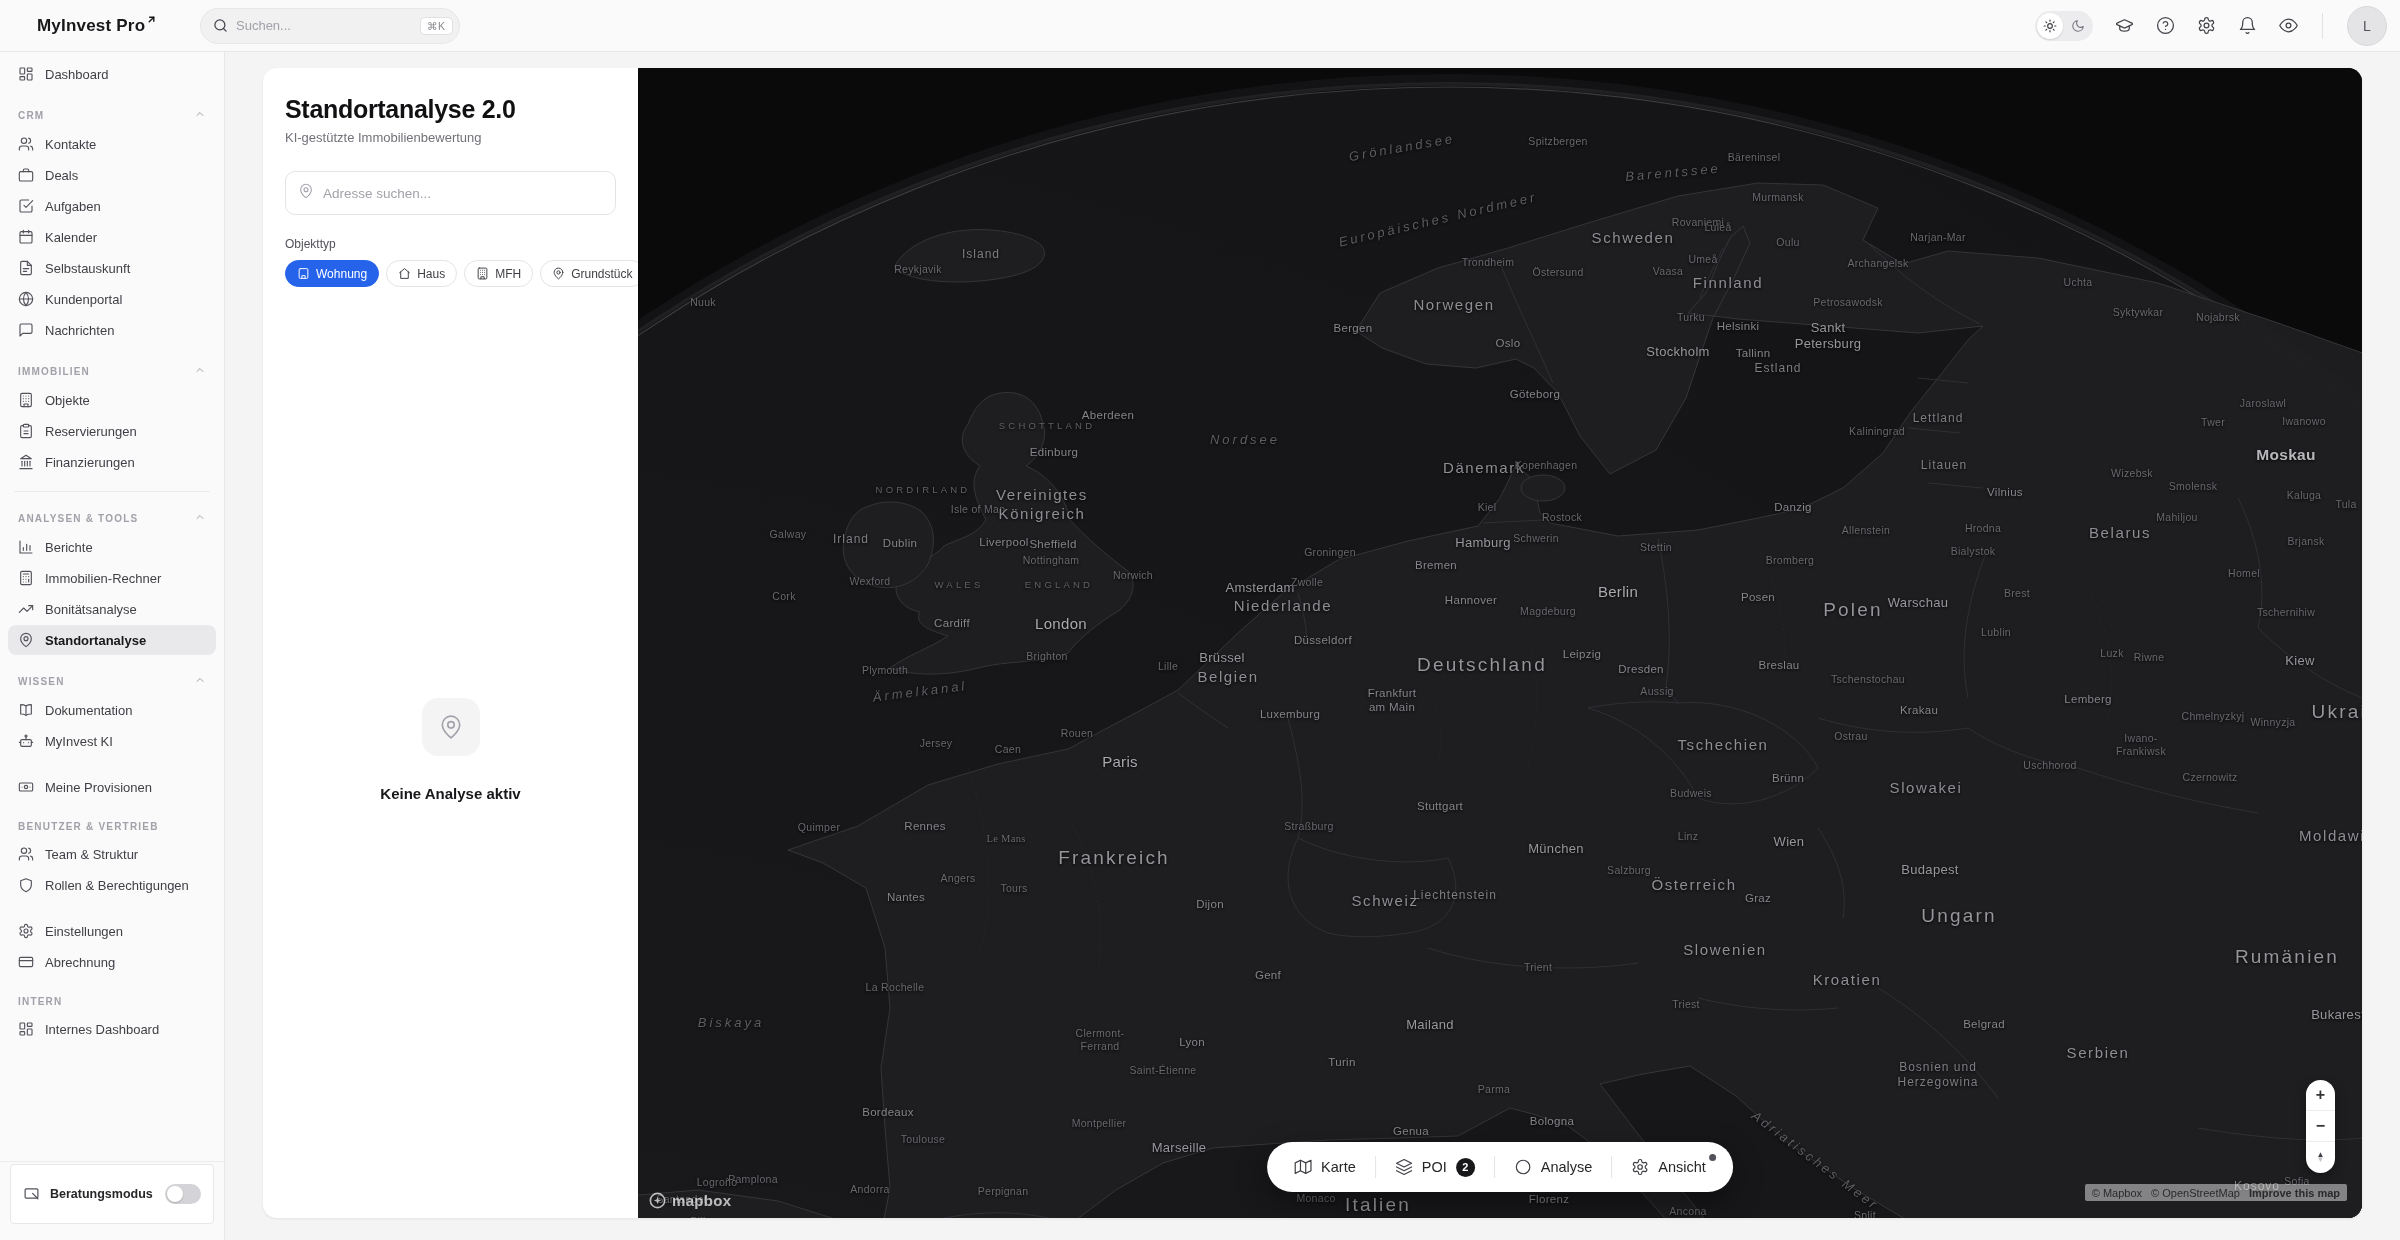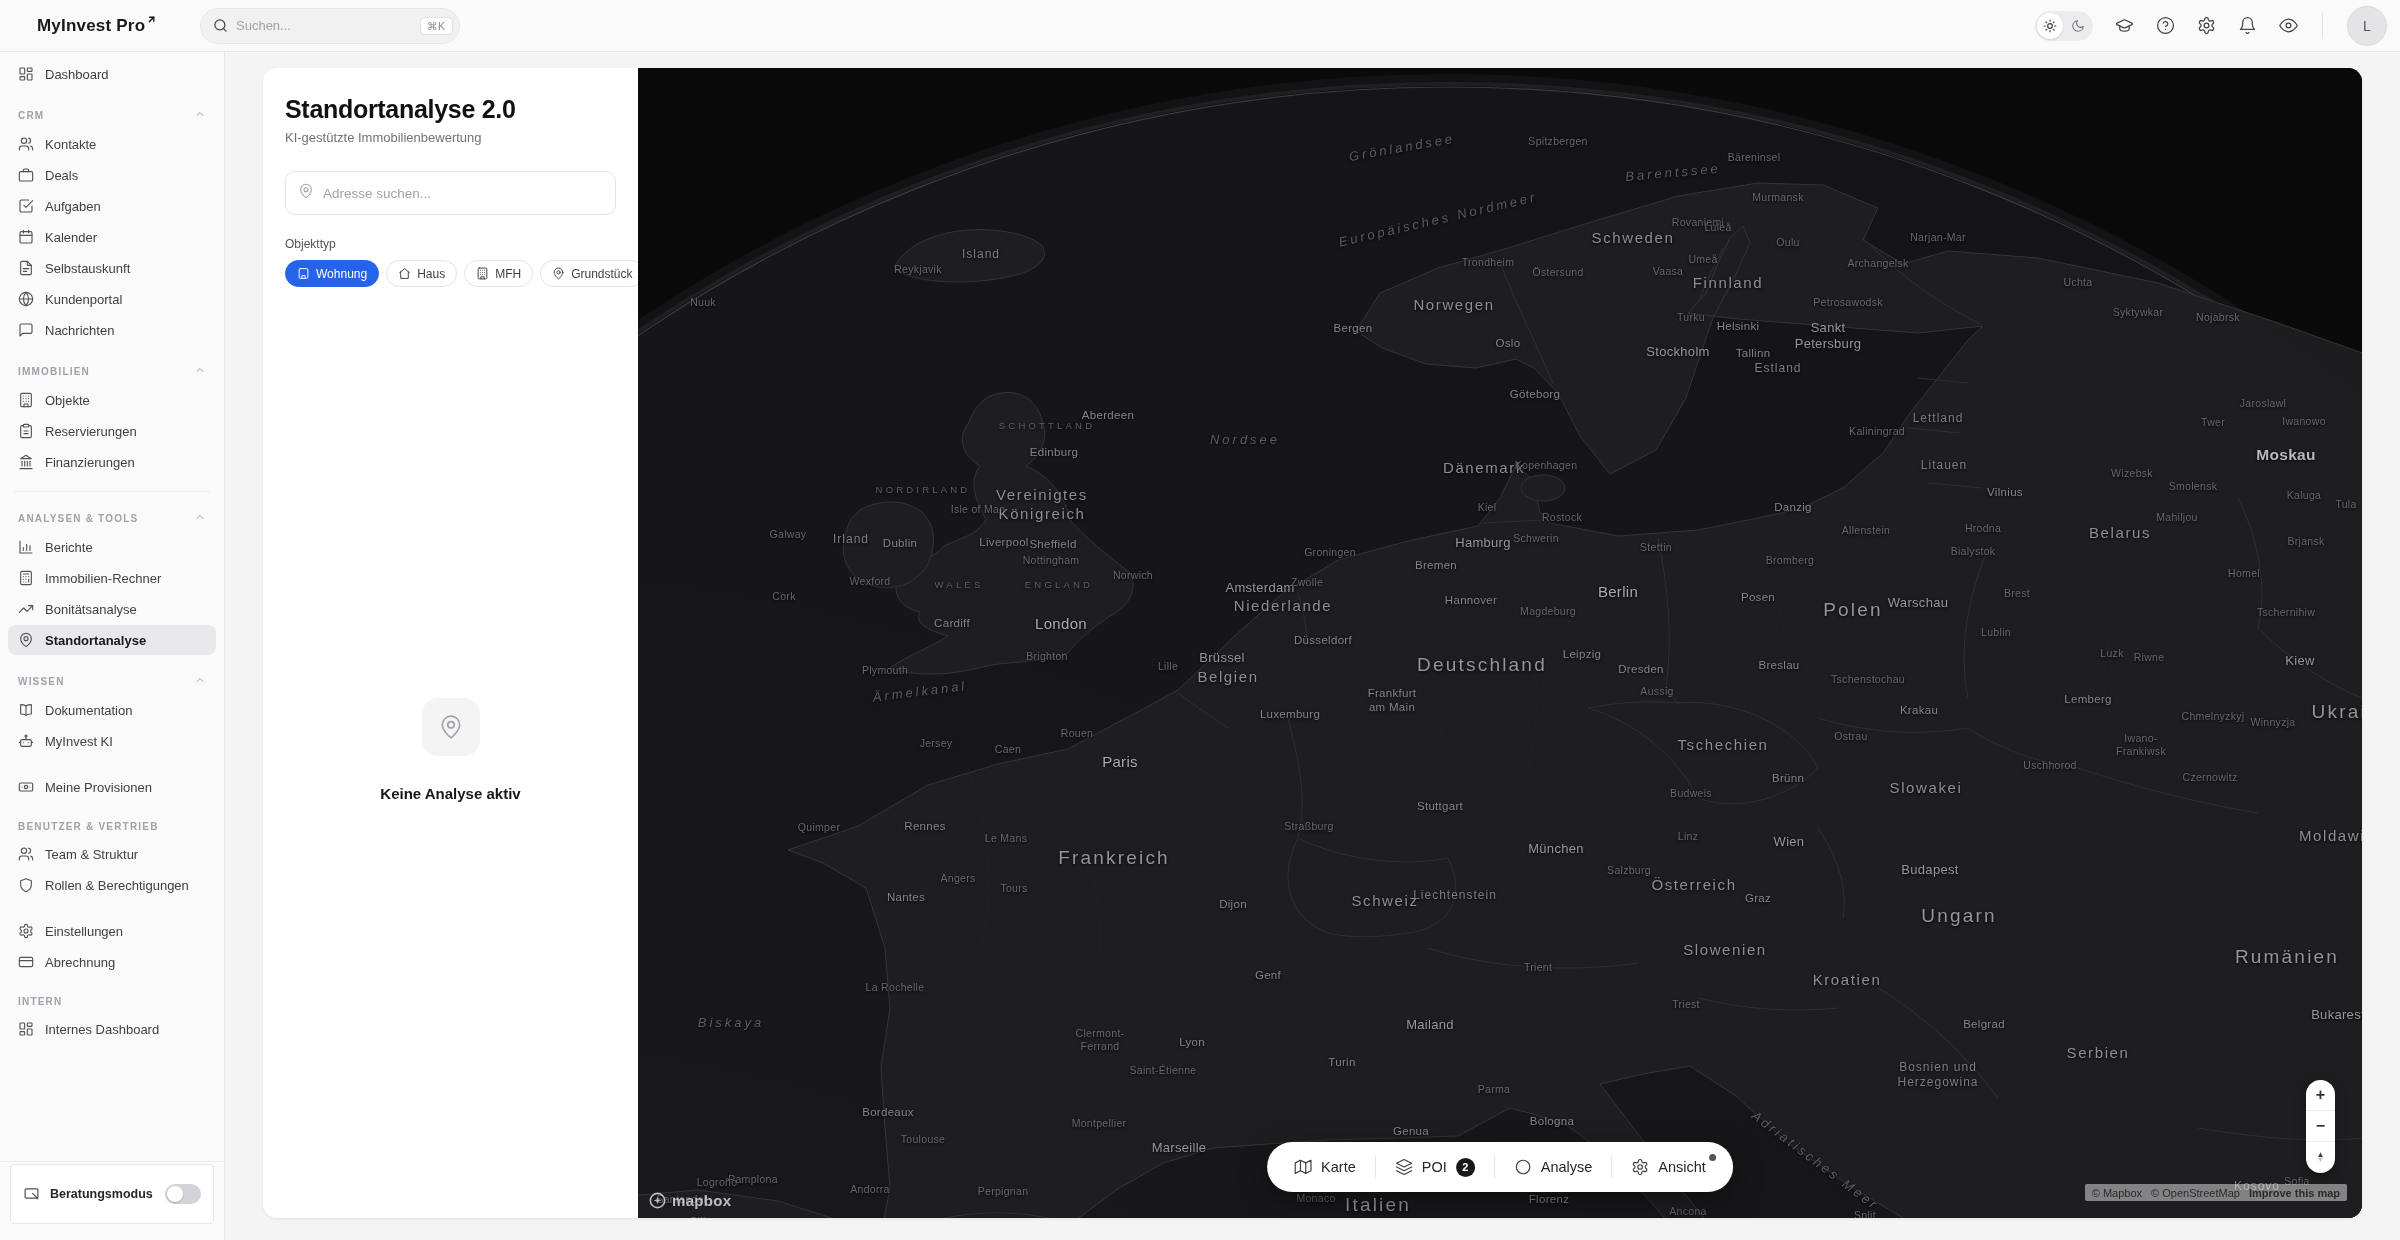--- a/index.html
+++ b/index.html
@@ -690,26 +690,26 @@
         <div class="ml cl" style="left: 584px; top: 590px;">Brüssel</div>
         <div class="ml cd" style="left: 530px; top: 599px;">Lille</div>
         <div class="ml n" style="left: 590px; top: 609px;">Belgien</div>
         <div class="ml c" style="left: 652px; top: 646px;">Luxemburg</div>
         <div class="ml cd" style="left: 298px; top: 676px;">Jersey</div>
         <div class="ml cd" style="left: 370px; top: 682px;">Caen</div>
         <div class="ml cd" style="left: 439px; top: 666px;">Rouen</div>
         <div class="ml cx" style="left: 482px; top: 694px;">Paris</div>
         <div class="ml cd" style="left: 181px; top: 760px;">Quimper</div>
         <div class="ml c" style="left: 287px; top: 758px;">Rennes</div>
-        <div class="ml cd" style="left: 368px; top: 771px;">Le Mans</div>
+        <div class="ml cd" style="left: 368px; top: 771px; font-family: Liberation Serif, serif;">Le Mans</div>
         <div class="ml nl" style="left: 476px; top: 790px;">Frankreich</div>
         <div class="ml cd" style="left: 320px; top: 811px;">Angers</div>
         <div class="ml cd" style="left: 376px; top: 821px;">Tours</div>
         <div class="ml c" style="left: 268px; top: 829px;">Nantes</div>
-        <div class="ml c" style="left: 595px; top: 836px;">Dijon</div>
+        <div class="ml c" style="left: 572px; top: 836px;">Dijon</div>
         <div class="ml cd" style="left: 671px; top: 759px;">Straßburg</div>
         <div class="ml cd" style="left: 257px; top: 920px;">La Rochelle</div>
         <div class="ml w" style="left: 93px; top: 955px;">Biskaya</div>
         <div class="ml cd" style="left: 462px; top: 972px;">Clermont-
 Ferrand</div>
         <div class="ml c" style="left: 554px; top: 974px;">Lyon</div>
         <div class="ml cd" style="left: 525px; top: 1003px;">Saint-Étienne</div>
         <div class="ml c" style="left: 250px; top: 1044px;">Bordeaux</div>
         <div class="ml cd" style="left: 44px; top: 1132px;">Santander</div>
         <div class="ml cd" style="left: 68px; top: 1154px;">Bilbao</div>

